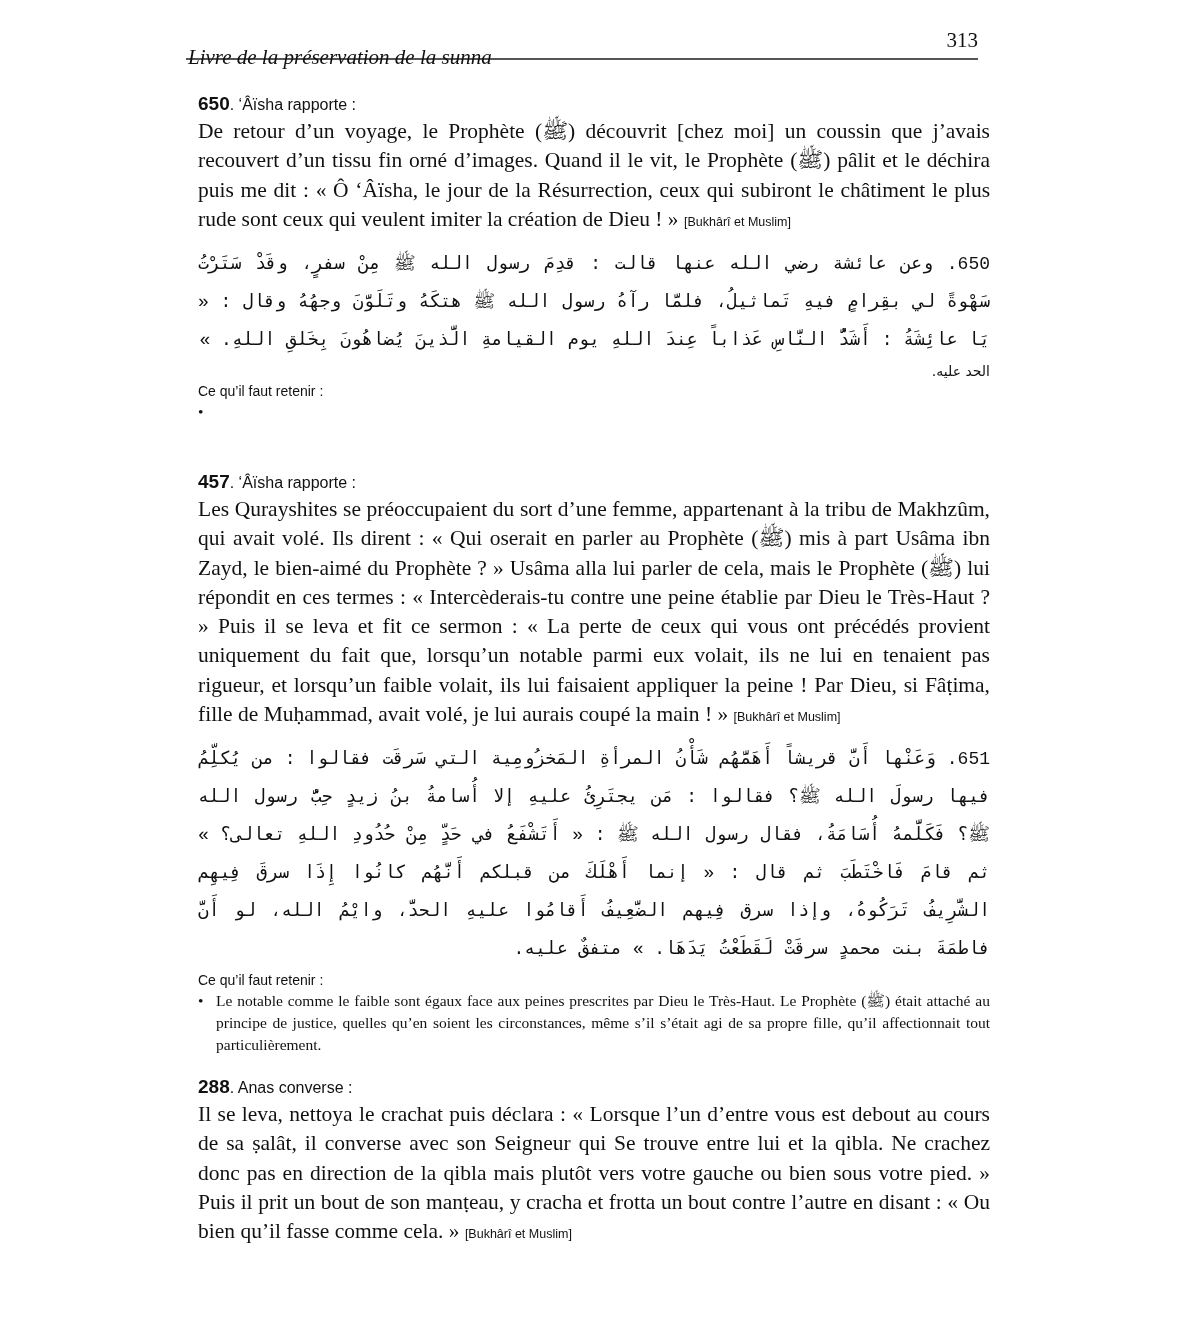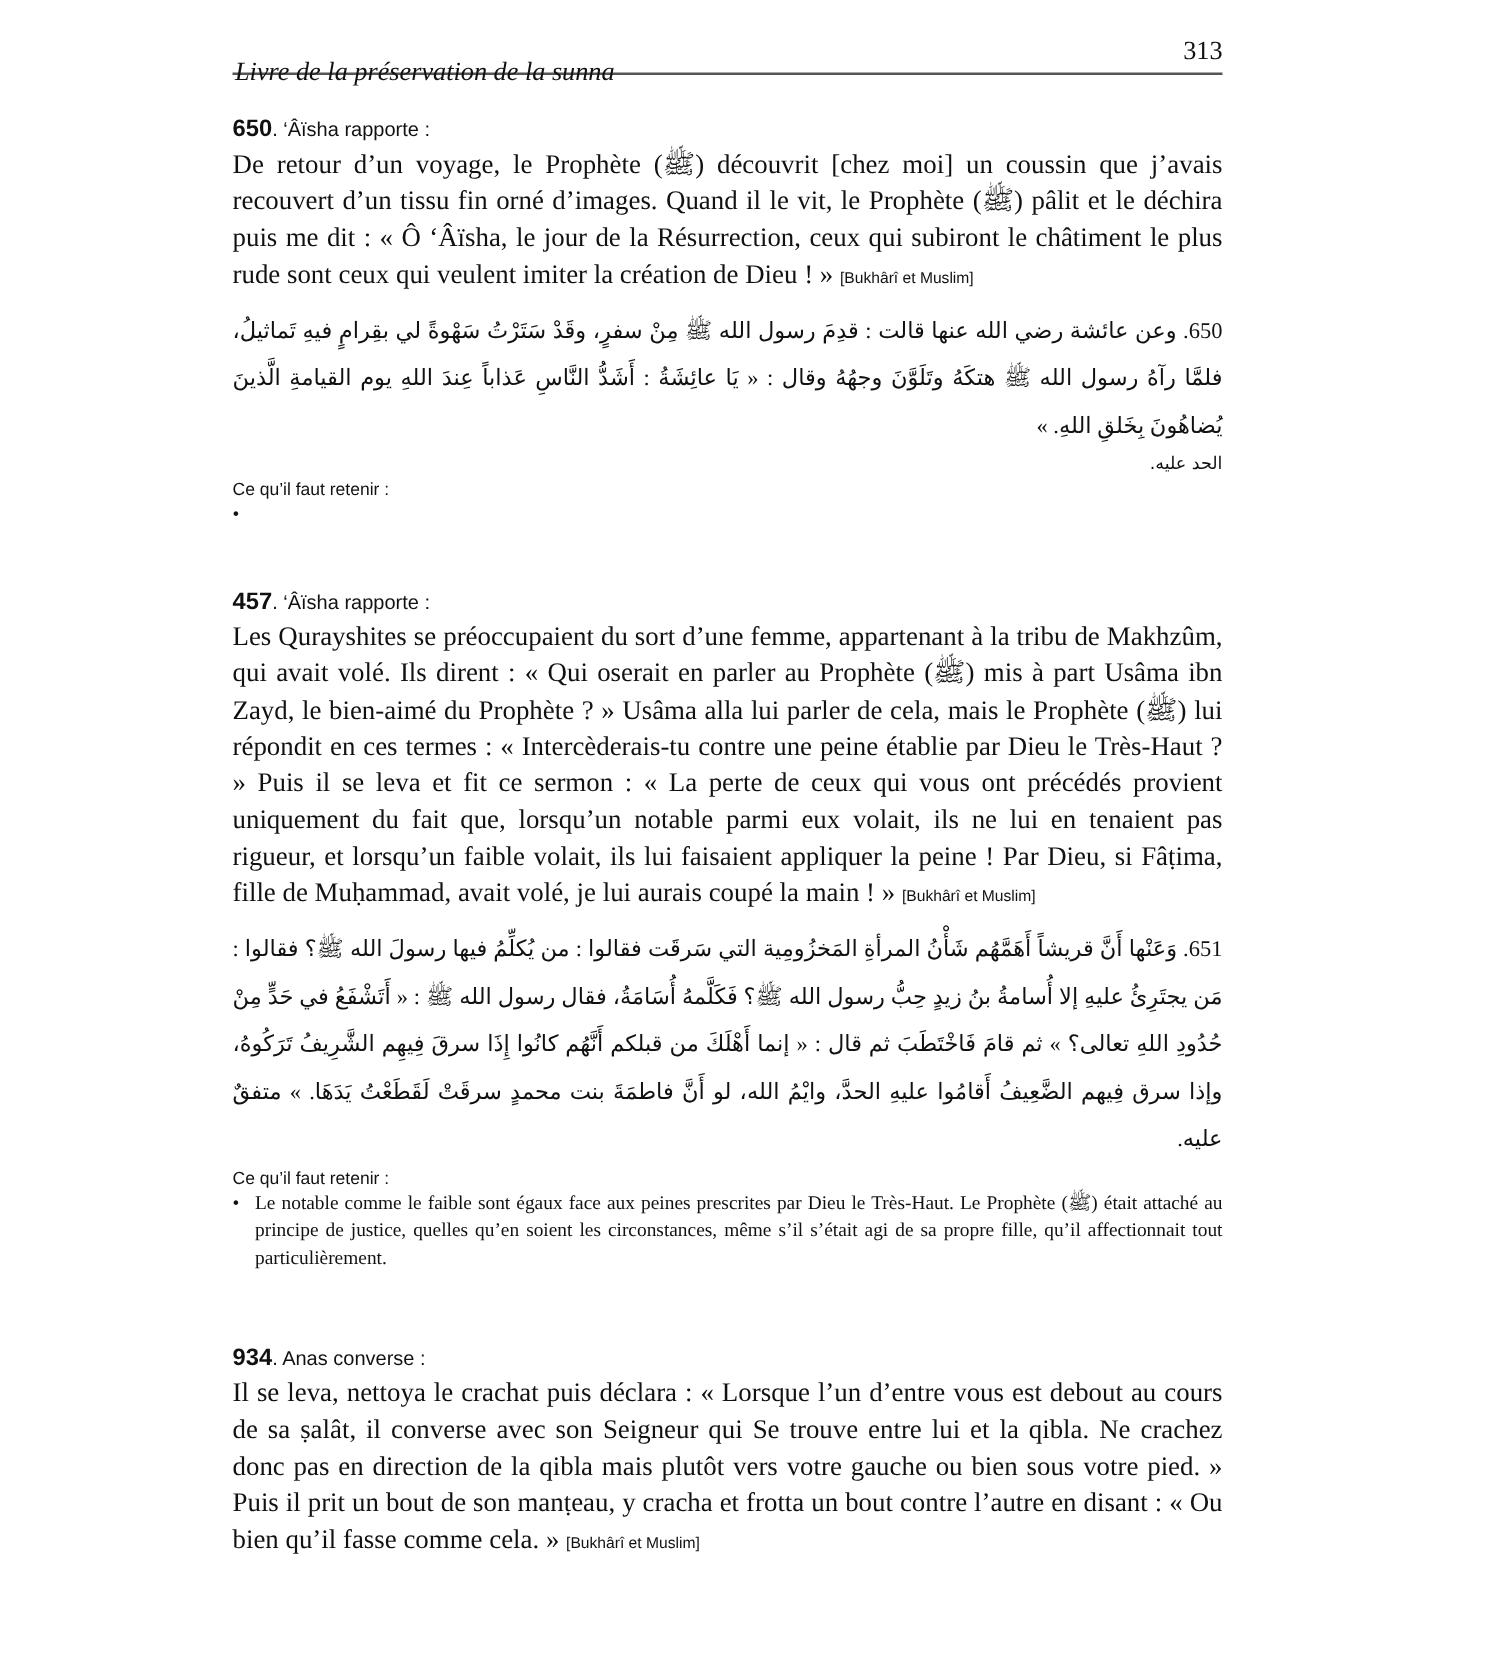--- a/index.html
+++ b/index.html
@@ -1,27 +1,27 @@
 <!DOCTYPE html>
 <html><head>
 <meta charset="utf-8">
 <style>
   html, body { margin: 0; padding: 0; background: #ffffff; }
   body { width: 1200px; height: 1330px; position: relative; overflow: hidden; color: #111; }
   .page { position: absolute; left: 186px; top: 0; width: 792px; }
   .running-header { position: absolute; top: 28px; left: 0; width: 792px; height: 30px; border-bottom: 2px solid #555; }
   .running-title { position: absolute; left: 2px; top: 17px; font-family: "Liberation Serif", serif; font-style: italic; font-size: 21px; }
   .page-number { position: absolute; right: 0; top: 0; font-family: "Liberation Serif", serif; font-size: 21px; }
-  .hadith { position: absolute; left: 0; width: 792px; }
+  .hadith { position: absolute; left: 12px; width: 792px; }
   .hadith-head { font-family: "Liberation Sans", sans-serif; font-size: 16px; line-height: 20px; }
   .hadith-num { font-weight: bold; font-size: 19px; }
   .fr-text { font-family: "Liberation Serif", serif; font-size: 21.5px; line-height: 29.3px; text-align: justify; margin: 2px 0 0 0; }
   .fr-text p { margin: 0; text-align: justify; }
   .source { font-family: "Liberation Sans", sans-serif; font-size: 12.5px; }
-  .ar-text { direction: rtl; font-family: Liberation Serif, serif; font-size: 18px; line-height: 38px; text-align: justify; margin-top: 8px; }
+  .ar-text { direction: rtl; font-family: Liberation Mono, monospace; font-size: 18px; line-height: 38px; text-align: justify; margin-top: 8px; }
   .ar-source { direction: rtl; font-family: "DejaVu Sans", sans-serif; font-size: 14px; text-align: right; margin-top: 4px; }
   .retain-title { font-family: "Liberation Sans", sans-serif; font-size: 14px; margin-top: 4px; }
   .retain-list { margin: 2px 0 0 0; padding: 0; list-style: none; }
   .retain-list li { font-family: "Liberation Serif", serif; font-size: 15.5px; line-height: 22px; padding-left: 18px; position: relative; text-align: justify; }
   .bullet { position: absolute; left: 0; top: 0; }
 </style>
 </head>
 <body>
 
 <div class="page">
@@ -62,20 +62,20 @@
     <ul class="retain-list">
       <li>
         <span class="bullet">•</span>
         <span>Le notable comme le faible sont égaux face aux peines prescrites par Dieu le Très-Haut. Le Prophète (ﷺ) était attaché au principe de justice, quelles qu’en soient les circonstances, même s’il s’était agi de sa propre fille, qu’il affectionnait tout particulièrement.</span>
       </li>
     </ul>
   </div>
 
   <div class="hadith" style="top:1077px;">
     <div class="hadith-head">
-      <span class="hadith-num">934</span><span>. Anas converse :</span>
+      <span class="hadith-num">288</span><span>. Anas converse :</span>
     </div>
     <div class="fr-text">
       <p><span>Il se leva, nettoya le crachat puis déclara : « Lorsque l’un d’entre vous est debout au cours de sa ṣalât, il converse avec son Seigneur qui Se trouve entre lui et la qibla. Ne crachez donc pas en direction de la qibla mais plutôt vers votre gauche ou bien sous votre pied. » Puis il prit un bout de son manṭeau, y cracha et frotta un bout contre l’autre en disant : « Ou bien qu’il fasse comme cela. »</span> <span class="source">[Bukhârî et Muslim]</span></p>
     </div>
   </div>
 
 </div>
 
 </body></html>

